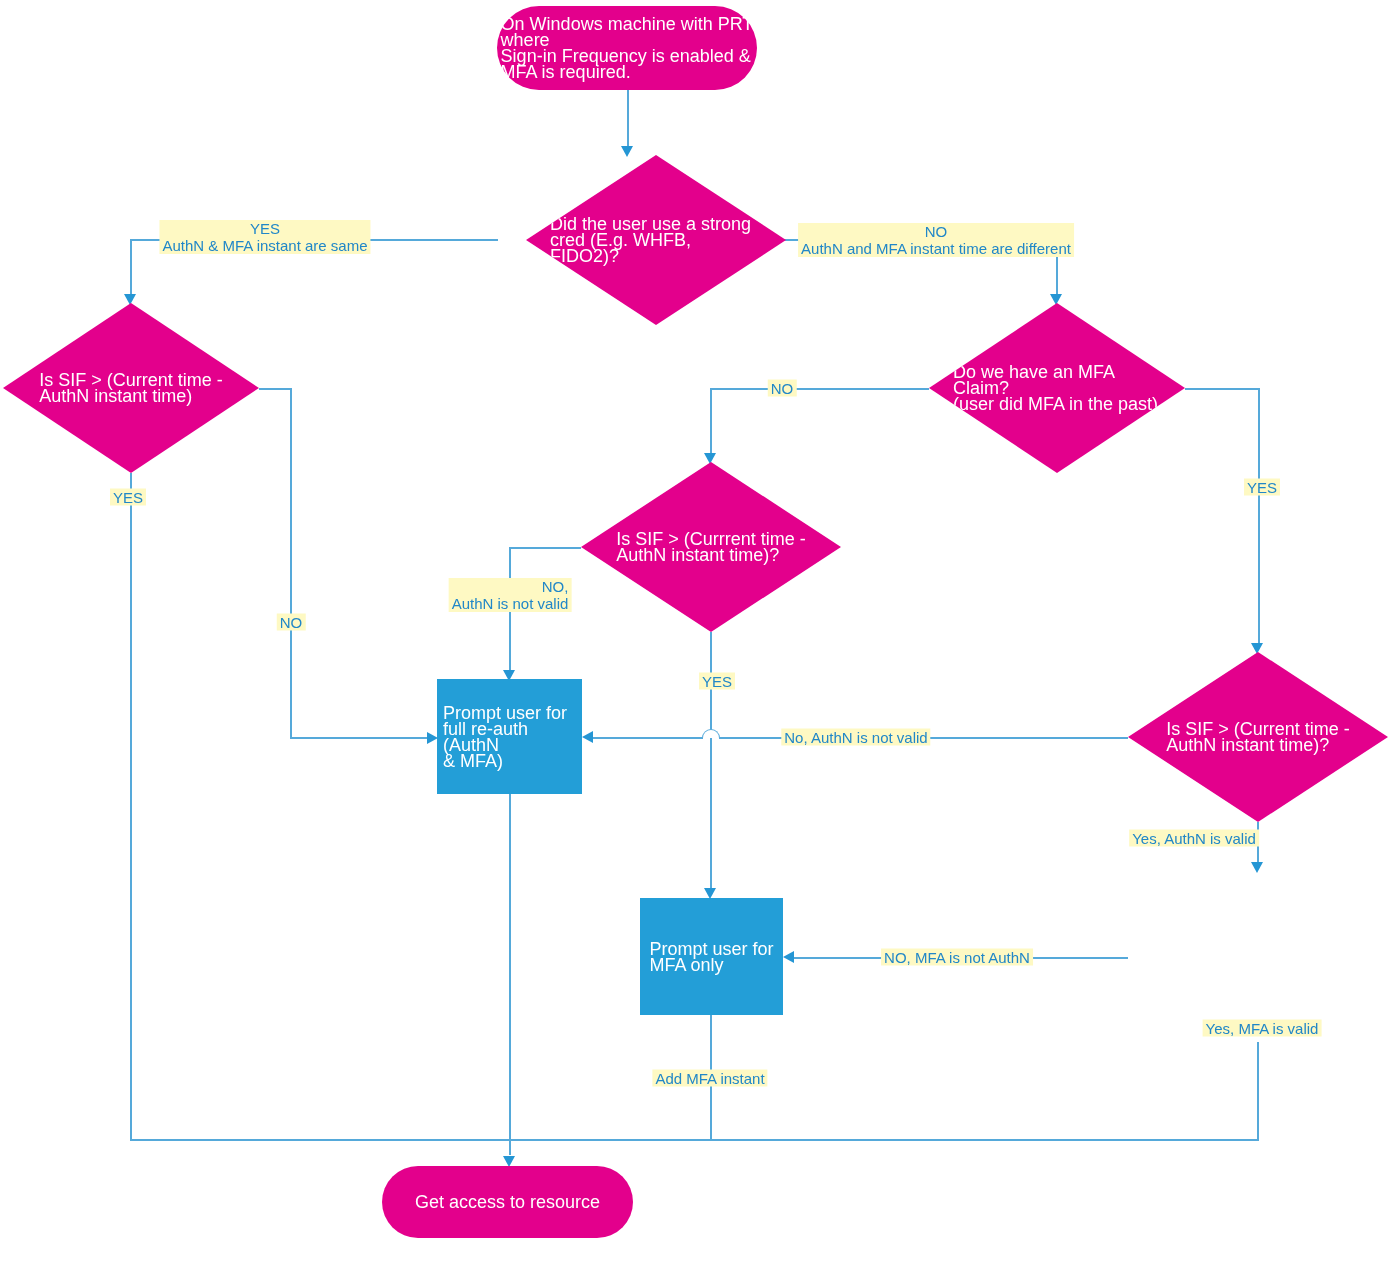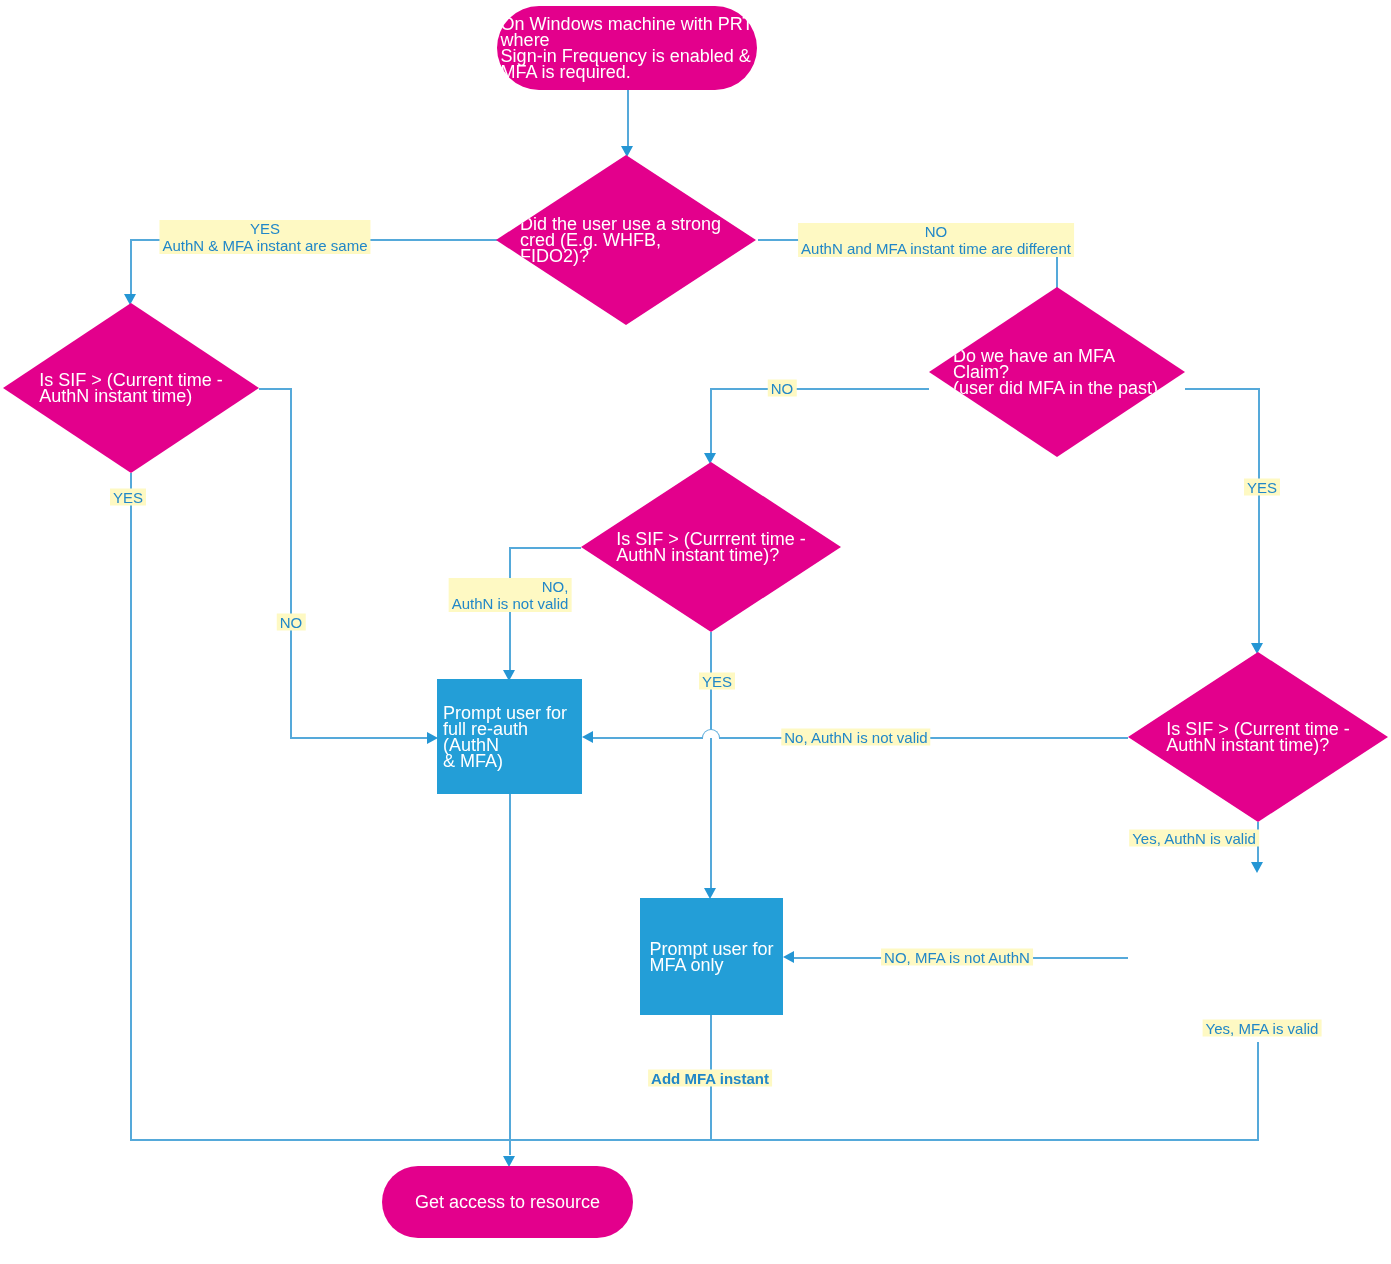--- a/index.html
+++ b/index.html
@@ -69,44 +69,44 @@
   <div class="edge-label" style="left:291px;top:622px;">NO</div>
   <div class="edge-label" style="left:782px;top:388px;">NO</div>
   <div class="edge-label" style="left:1262px;top:487px;">YES</div>
   <div class="edge-label" style="left:510px;top:595px;text-align:right;">NO,
 AuthN is not valid</div>
   <div class="edge-label" style="left:717px;top:681px;">YES</div>
   <div class="edge-label" style="left:856px;top:737px;">No, AuthN is not valid</div>
   <div class="edge-label" style="left:1194px;top:838px;text-align:center;">Yes, AuthN is valid</div>
   <div class="edge-label" style="left:957px;top:957px;">NO, MFA is not AuthN</div>
   <div class="edge-label" style="left:1262px;top:1028px;text-align:right;">Yes, MFA is valid</div>
-  <div class="edge-label" style="left:710px;top:1078px;font-weight:bold;">Add MFA instant</div>
+  <div class="edge-label" style="left:710px;top:1078px;">Add MFA instant</div>
 
   <div class="arrow down" style="left:621px;top:146px;"></div>
   <div class="arrow down" style="left:124px;top:294px;"></div>
   <div class="arrow down" style="left:1050px;top:294px;"></div>
   <div class="arrow down" style="left:704px;top:453px;"></div>
   <div class="arrow down" style="left:1251px;top:643px;"></div>
   <div class="arrow down" style="left:1251px;top:862px;"></div>
   <div class="arrow right" style="left:427px;top:732px;"></div>
   <div class="arrow down" style="left:503px;top:670px;"></div>
   <div class="arrow left" style="left:582px;top:731px;"></div>
   <div class="arrow down" style="left:704px;top:888px;"></div>
   <div class="arrow left" style="left:783px;top:951px;"></div>
   <div class="arrow down" style="left:503px;top:1156px;"></div>
 
   <div class="shape pill" style="left:497px;top:6px;width:260px;height:84px;">On Windows machine with PRT
 where
 Sign-in Frequency is enabled &amp;
 MFA is required.</div>
-  <div class="shape diamond" style="left:496px;top:155px;width:260px;height:170px;">Did the user use a strong
+  <div class="shape diamond" style="left:526px;top:155px;width:260px;height:170px;">Did the user use a strong
 cred (E.g. WHFB, FIDO2)?</div>
   <div class="shape diamond" style="left:3px;top:303px;width:256px;height:170px;">Is SIF &gt; (Current time -
 AuthN instant time)</div>
-  <div class="shape diamond" style="left:929px;top:287px;width:256px;height:170px;">Do we have an MFA Claim?
+  <div class="shape diamond" style="left:929px;top:303px;width:256px;height:170px;">Do we have an MFA Claim?
 (user did MFA in the past)</div>
   <div class="shape diamond" style="left:581px;top:462px;width:260px;height:170px;">Is SIF &gt; (Currrent time -
 AuthN instant time)?</div>
   <div class="shape box" style="left:437px;top:679px;width:145px;height:115px;">Prompt user for
 full re-auth (AuthN
 &amp; MFA)</div>
   <div class="shape diamond" style="left:1128px;top:652px;width:260px;height:170px;">Is SIF &gt; (Current time -
 AuthN instant time)?</div>
   <div class="shape box" style="left:640px;top:898px;width:143px;height:117px;">Prompt user for
 MFA only</div>

